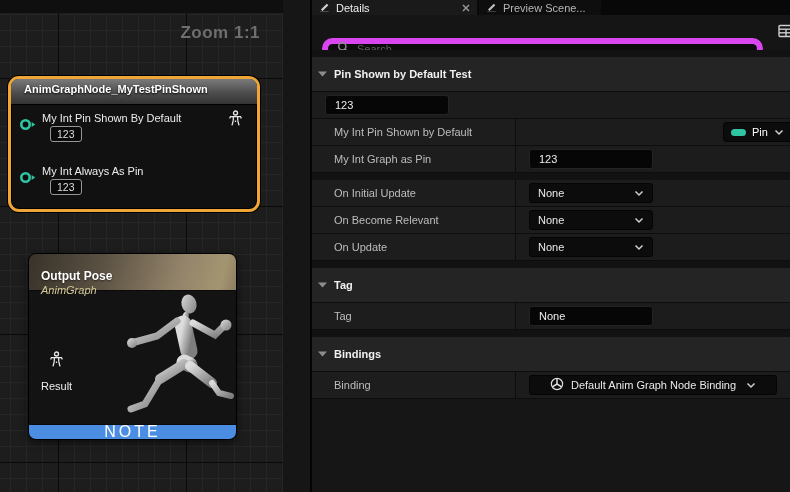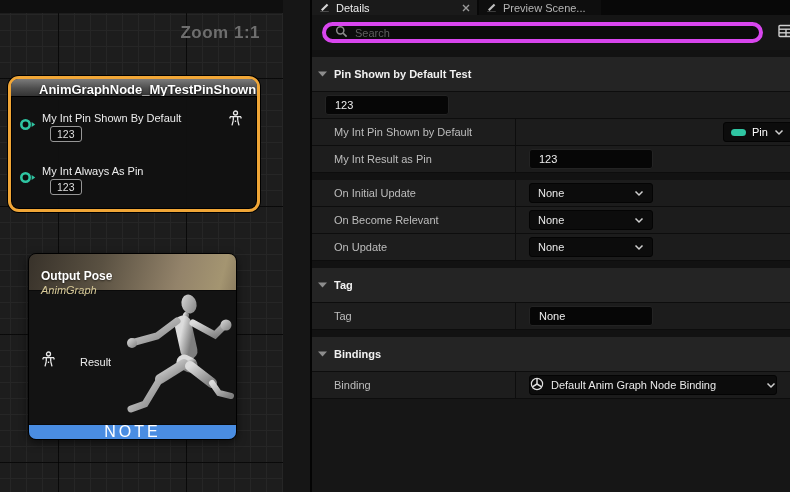--- a/index.html
+++ b/index.html
@@ -17,60 +17,60 @@
     background-size:128px 128px,128px 128px,16px 16px,16px 16px;
     background-position:58px 78px,58px 78px,10px 14px,10px 14px; }
   .graph-topbar { position:absolute; left:0; top:0; width:283px; height:13px; background:#0f0f0f; }
   .zoom-indicator { position:absolute; top:23px; right:23px; font-size:17px; font-weight:bold;
     color:#6e6e6e; letter-spacing:.5px; }
 
   
   .node-test { position:absolute; left:8px; top:76px; width:252px; height:136px;
     border:3px solid #f0a637; border-radius:11px; background:rgba(17,17,17,.97);
     box-shadow:0 0 0 1px #000, inset 0 0 0 1px #000; }
-  .node-test-header { height:18px; border-radius:7px 7px 0 0;
+  .node-test-header { height:26px; border-radius:7px 7px 0 0;
     background:linear-gradient(180deg,#7b7b7b 0%,#4d4d4d 55%,#333 100%);
-    border-bottom:1px solid #000; color:#fff; font-size:13px; font-weight:bold;
-    line-height:21px; padding-left:28px; text-shadow:0 1px 2px #000;
+    border-bottom:1px solid #000; color:#fff; font-size:11px; font-weight:bold;
+    line-height:21px; padding-left:13px; text-shadow:0 1px 2px #000;
     white-space:nowrap; overflow:hidden; }
   .pin-row-icon { position:absolute; left:7px; }
   .pin-label { position:absolute; left:31px; font-size:11px; color:#ececec; white-space:nowrap; }
   .int-box { position:absolute; left:39px; border:1px solid #969696; border-radius:3px;
     background:rgba(5,5,5,.55); color:#dedede; font-size:10.5px; padding:1px 6px; line-height:12px; }
   .pose-out-icon { position:absolute; left:217px; top:31px; }
 
   
   .node-output { position:absolute; left:28px; top:253px; width:209px; height:187px;
     background:#131313; border:1px solid #000; border-radius:8px; overflow:hidden;
     box-shadow:0 3px 8px rgba(0,0,0,.55); }
   .node-output-header { height:37px; padding:3px 0 0 12px;
     background:linear-gradient(105deg,#38322a 0%,#5a5142 35%,#93836a 72%,#a49571 92%,#8c7d60 100%);
     border-bottom:1px solid #0a0a0a; }
   .node-output-title { font-size:12px; font-weight:bold; color:#fff; text-shadow:0 1px 2px rgba(0,0,0,.6);margin-top:12px; }
   .node-output-subtitle { font-size:11px; font-style:italic; color:#d9cb99; margin-top:1px; }
-  .result-row { position:absolute; left:12px; top:97px; display:flex; align-items:center; gap:24px; }
+  .result-row { position:absolute; left:12px; top:97px; display:flex; align-items:center; gap:8px;flex-direction:column; }
   .result-label { font-size:11px; color:#ececec; }
   .mannequin { position:absolute; left:80px; top:36px; }
   .note-bar { position:absolute; left:0; right:0; bottom:0; height:15px; background:#4a8de2;
     border-top:1px solid #0b0b0b; color:#fff; font-size:16px; letter-spacing:3px;
     text-align:center; line-height:14px; }
 
   
   .details { position:absolute; left:283px; top:0; width:507px; height:492px;
     background:#737373; border-left:2px solid #040404;margin-left:27px; }
   .tabbar { height:15px; background:#080808; display:flex; align-items:stretch; }
   .tab { display:flex; align-items:center; padding:0 7px; gap:6px; font-size:11px; }
   .tab.active { width:165px; background:#1a1a1a; color:#ededed; }
   .tab.inactive { width:122px; background:#0e0e0e; color:#b5b5b5; margin-left:2px; }
   .tab-label { flex:1; white-space:nowrap; overflow:hidden; }
   .tab-close { color:#9b9b9b; cursor:pointer; display:flex; }
 
   .searchrow { position:relative; height:35px; background:#151515; }
-  .search-box { position:absolute; left:10px; top:7px; width:441px; height:21px;
-    background:#0b0b0b; border:4px solid #d946ef; border-radius:11px;
+  .search-box { position:absolute; left:10px; top:23px; width:441px; height:21px;
+    background:#0b0b0b; border:6px solid #d946ef; border-radius:11px;
     display:flex; align-items:center; padding:0 9px; gap:7px; }
   .search-box input { flex:1; background:transparent; border:none; outline:none;
     color:#dcdcdc; font-size:11px; font-family:"Liberation Sans",sans-serif; }
   .search-box input::placeholder { color:#5f5f5f; }
   .icon-btn { position:absolute; top:9px; display:flex; cursor:pointer; }
   .icon-display { left:466px; }
   .icon-gear { left:488px; top:8px; }
 
   .props { position:absolute; left:0; top:50px; right:0; bottom:0; background:#161616; }
   .gap { height:7px; background:#121212; }
@@ -90,21 +90,21 @@
     background:#0c0c0c; border:1px solid #040404; border-radius:3px;
     display:flex; align-items:center; justify-content:space-between;
     padding:0 8px; color:#e9e9e9; font-size:11px; cursor:pointer; }
   .pin-dropdown { position:absolute; right:3px; top:3px; width:70px; height:20px;
     background:#0c0c0c; border:1px solid #040404; border-radius:3px;
     display:flex; align-items:center; gap:6px; padding:0 7px;
     color:#fff; font-size:11px; cursor:pointer; }
   .pin-pill { width:15px; height:7px; border-radius:3.5px; background:#2fc5a2; }
   .binding-dropdown { position:absolute; left:13px; top:3px; width:248px; height:20px;
     background:#0c0c0c; border:1px solid #040404; border-radius:3px;
-    display:flex; align-items:center; gap:7px; padding:0 0;
+    display:flex; align-items:center; gap:7px; padding:0 20px;
     color:#e9e9e9; font-size:11px; cursor:pointer; }
   .binding-dropdown .tab-label { flex:1; }
   .reset-btn { position:absolute; left:2px; top:7px; cursor:pointer; display:flex; }
 </style>
 </head>
 <body>
 
 <div class="graph">
   <div class="graph-topbar"></div>
   <div class="zoom-indicator">Zoom 1:1</div>
@@ -271,21 +271,21 @@
           <span class="pin-pill"></span>
           <span>Pin</span>
           <svg width="10" height="7">
               <polyline points="1.5,1.5 5,5 8.5,1.5" fill="none" stroke="#cfcfcf" stroke-width="1.5"></polyline>
             </svg>
         </div>
       </div>
       <div class="preset"></div>
     </div>
     <div class="prow">
-      <div class="plabel">My Int Result as Pin</div>
+      <div class="plabel">My Int Graph as Pin</div>
       <div class="pvalue">
         <input class="input-sm" value="123" style="">
       </div>
       <div class="preset"></div>
     </div>
 
     <div class="gap"></div>
 
     <div class="prow">
       <div class="plabel">On Initial Update</div>

